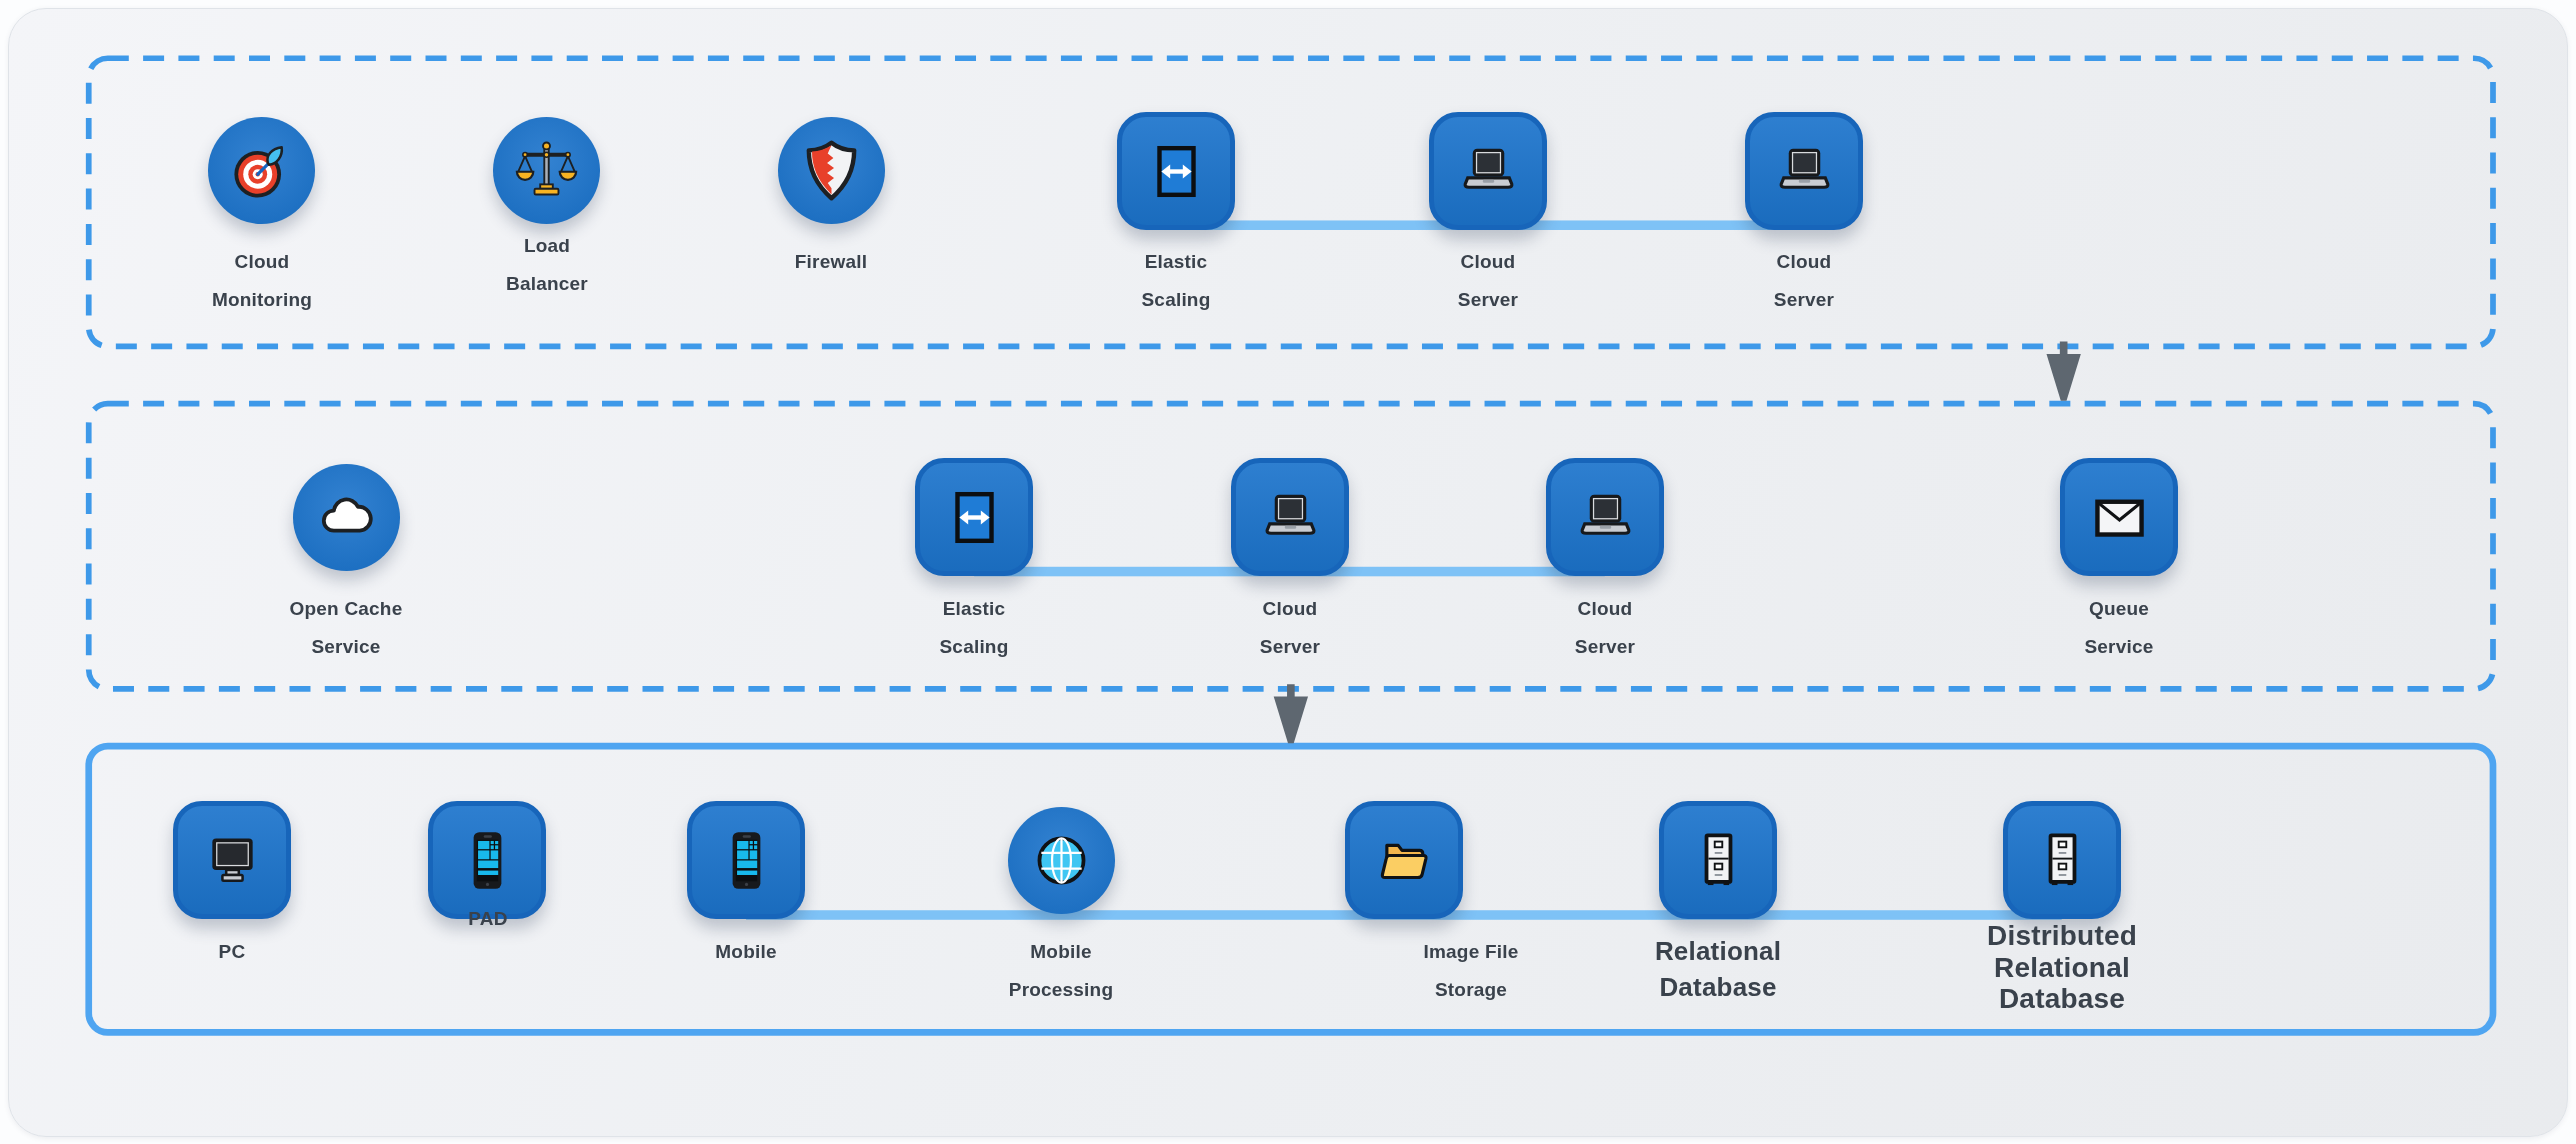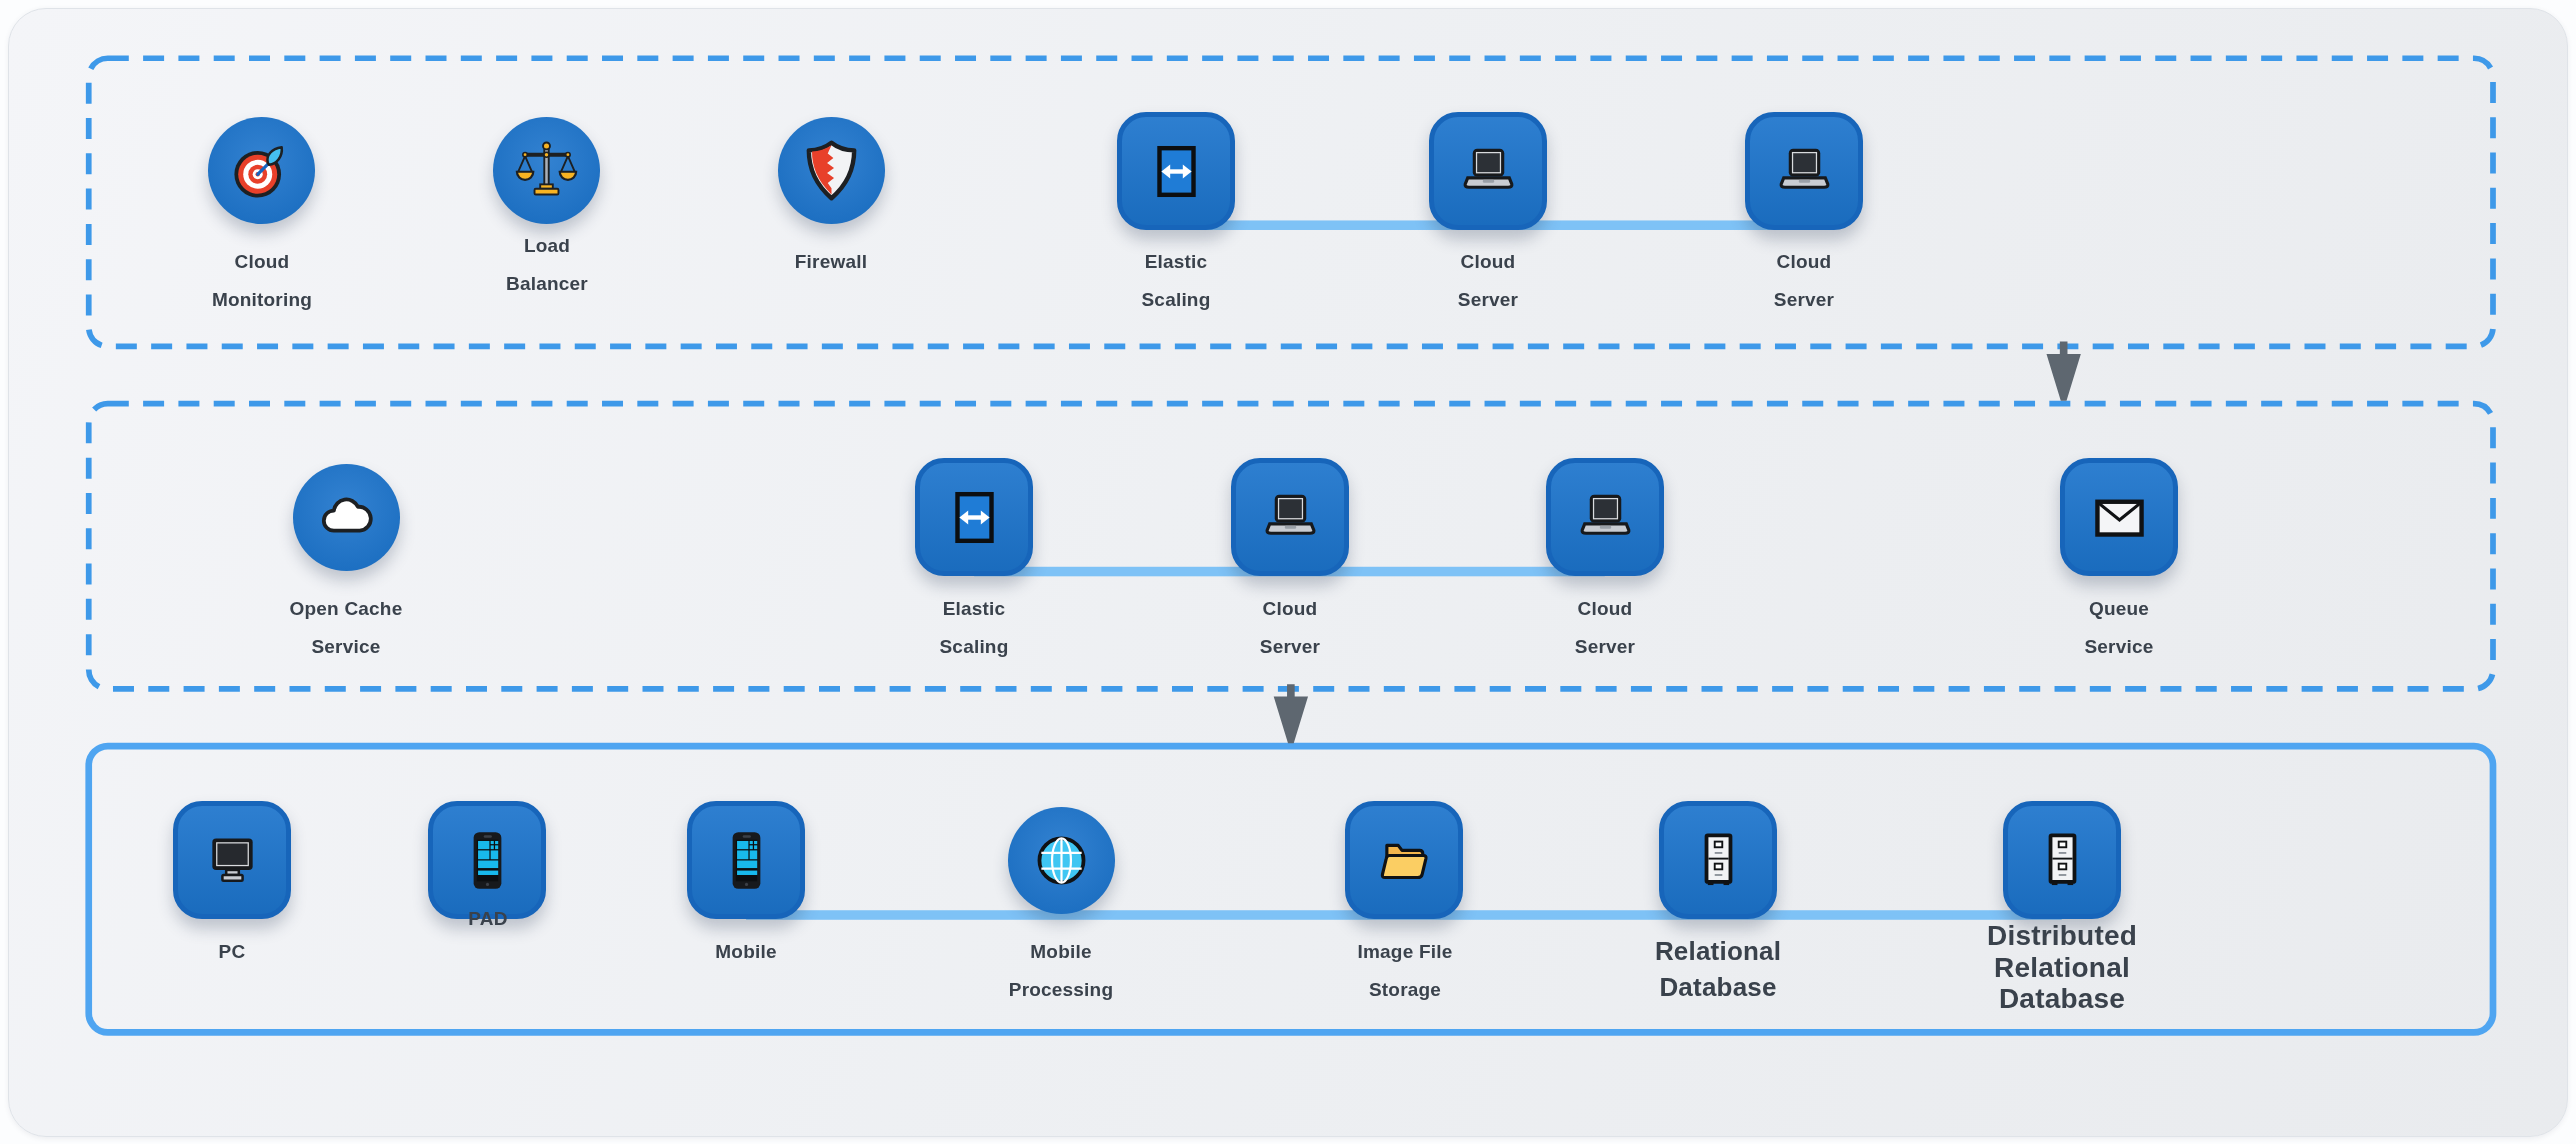--- a/index.html
+++ b/index.html
@@ -321,21 +321,21 @@
     </div>
     <div>
       <div class="shape square" style="left: 1345px; top: 801px;">
         <span class="icon">
           <svg viewBox="0 0 100 100">
             <path d="M22,26 L40,26 L46,34 L74,34 Q79,34 79,39 L79,46 L22,46 Z" fill="#f3b64d" stroke="#101214" stroke-width="5" stroke-linejoin="round"></path>
             <path d="M26,42 L80,42 Q85,42 84,47 L78,72 Q77,77 71,77 L19,77 Q14,77 15,72 L21,47 Q22,42 26,42 Z" fill="#fbce63" stroke="#101214" stroke-width="5" stroke-linejoin="round"></path>
           </svg>
         </span>
       </div>
-      <div class="label" style="left: 1195px; top: 933px; text-align: center;">
+      <div class="label" style="left: 1261px; top: 933px; text-align: center;">
         <div>Image File</div>
         <div>Storage</div>
       </div>
     </div>
     <div>
       <div class="shape square" style="left: 1659px; top: 801px;">
         <span class="icon">
           <svg viewBox="0 0 100 100">
             <rect x="31" y="10" width="38" height="74" rx="2" fill="#f2f3f5" stroke="#101214" stroke-width="6"></rect>
             <line x1="34" y1="47" x2="66" y2="47" stroke="#101214" stroke-width="3"></line>

